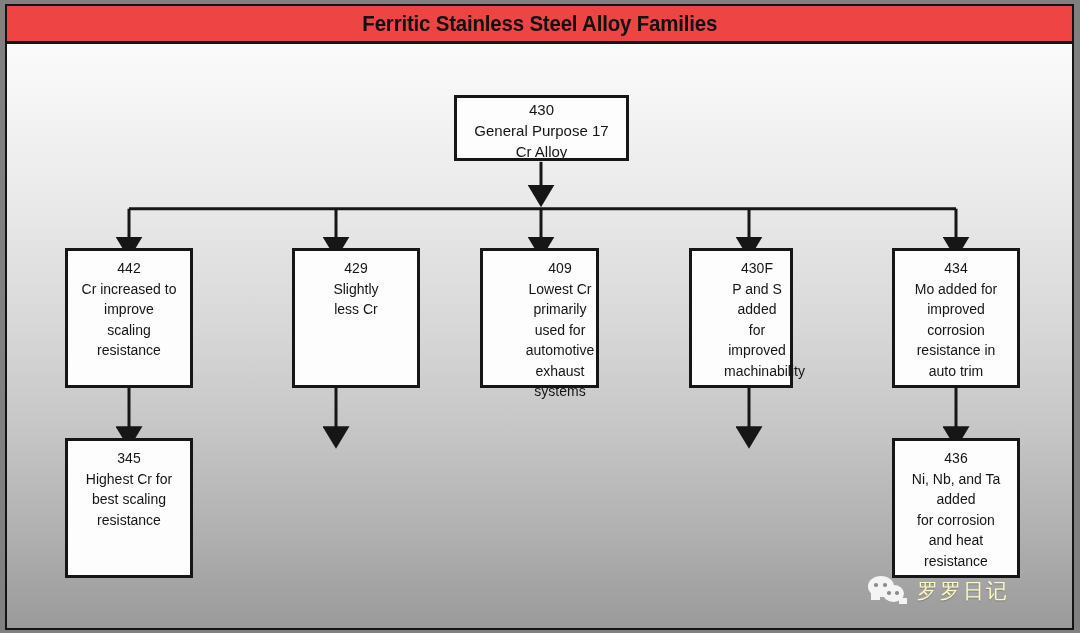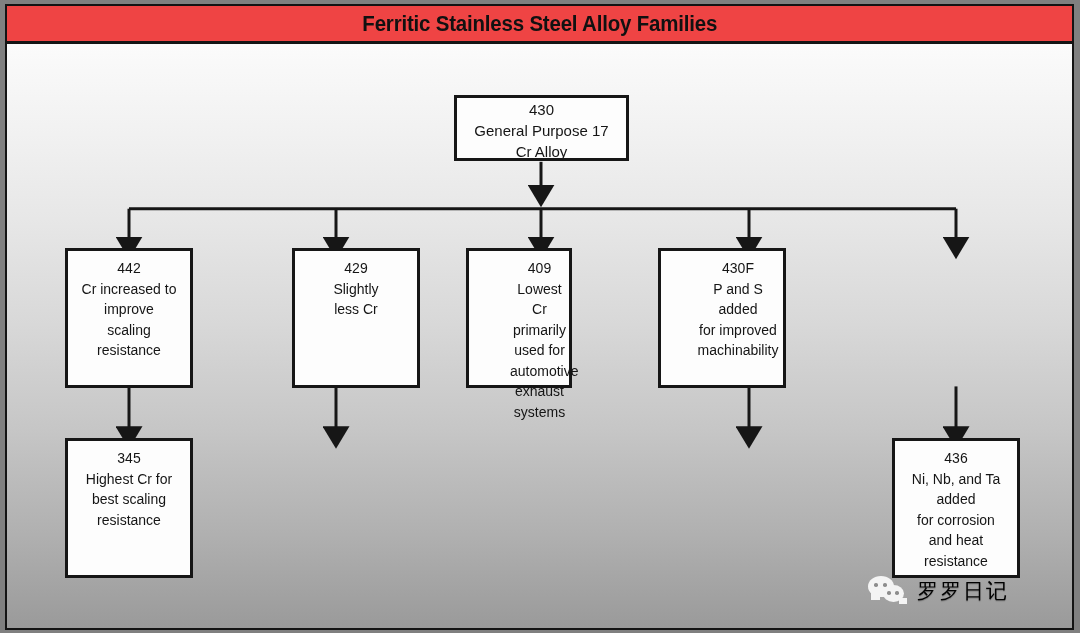--- a/index.html
+++ b/index.html
@@ -72,21 +72,21 @@
   #wires { position: absolute; left: 0; top: 0; width: 100%; height: 100%; }
 
   
   #watermark {
     position: absolute;
     left: 868px; top: 576px;
     display: flex; align-items: center; gap: 9px;
     pointer-events: none;
   }
   #watermark .wm-text {
-    color: #000000;
+    color: #fef9c3;
     font-size: 21px;
     letter-spacing: 2px;
     font-family: "DejaVu Sans", sans-serif;
     text-shadow: 0 1px 1px rgba(0,0,0,.25);
   }
   .wechat { position: relative; width: 40px; height: 30px; }
   .wechat .b1, .wechat .b2 {
     position: absolute; background: #f4f4f4; border-radius: 50%;
   }
   .wechat .b1 { width: 26px; height: 21px; left: 0; top: 0; }
@@ -155,29 +155,35 @@
 Cr Alloy</div>
 
       <div class="node" style="left:58px;  top:204px; width:128px; height:140px;">442
 Cr increased to
 improve
 scaling
 resistance</div>
       <div class="node" style="left:265px; top:204px; width:128px; height:140px;margin-left:20px;">429
 Slightly
 less Cr</div>
-      <div class="node" style="left:459px; top:204px; width:106px; height:140px;padding-left:41px;">409
+      <div class="node" style="left:473px; top:204px; width:119px; height:140px;padding-left:41px;">409
 Lowest Cr
 primarily used for
 automotive
 exhaust systems</div>
-      <div class="node" style="left:651px; top:204px; width:128px; height:140px;padding-left:32px;">430F
+      <div class="node" style="left:682px; top:204px; width:104px; height:140px;padding-left:32px;">430F
 P and S added
 for improved
 machinability</div>
+      <div class="node" style="left:885px; top:204px; width:128px; height:140px;">434
+Mo added for
+improved
+corrosion
+resistance in
+auto trim</div>
 
       <div class="node" style="left:58px;  top:394px; width:128px; height:140px;">345
 Highest Cr for
 best scaling
 resistance</div>
       <div class="node" style="left:885px; top:394px; width:128px; height:140px;">436
 Ni, Nb, and Ta
 added
 for corrosion
 and heat

